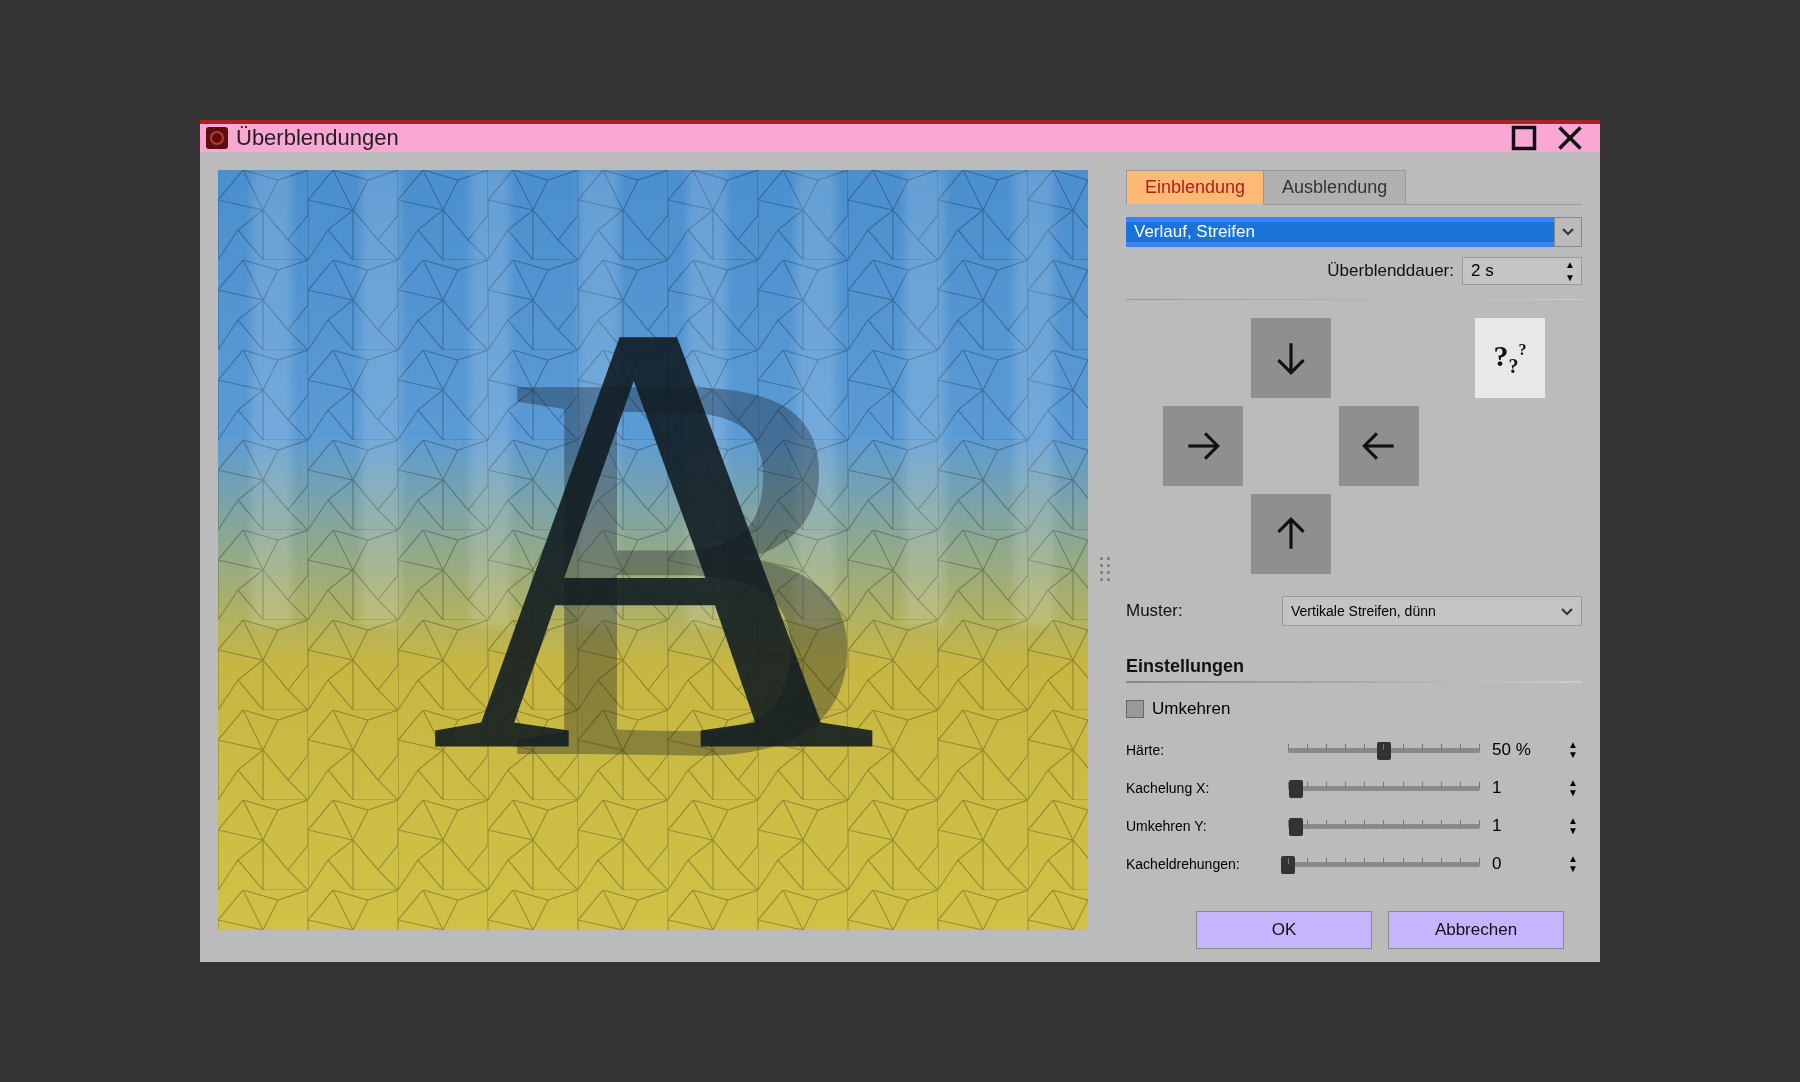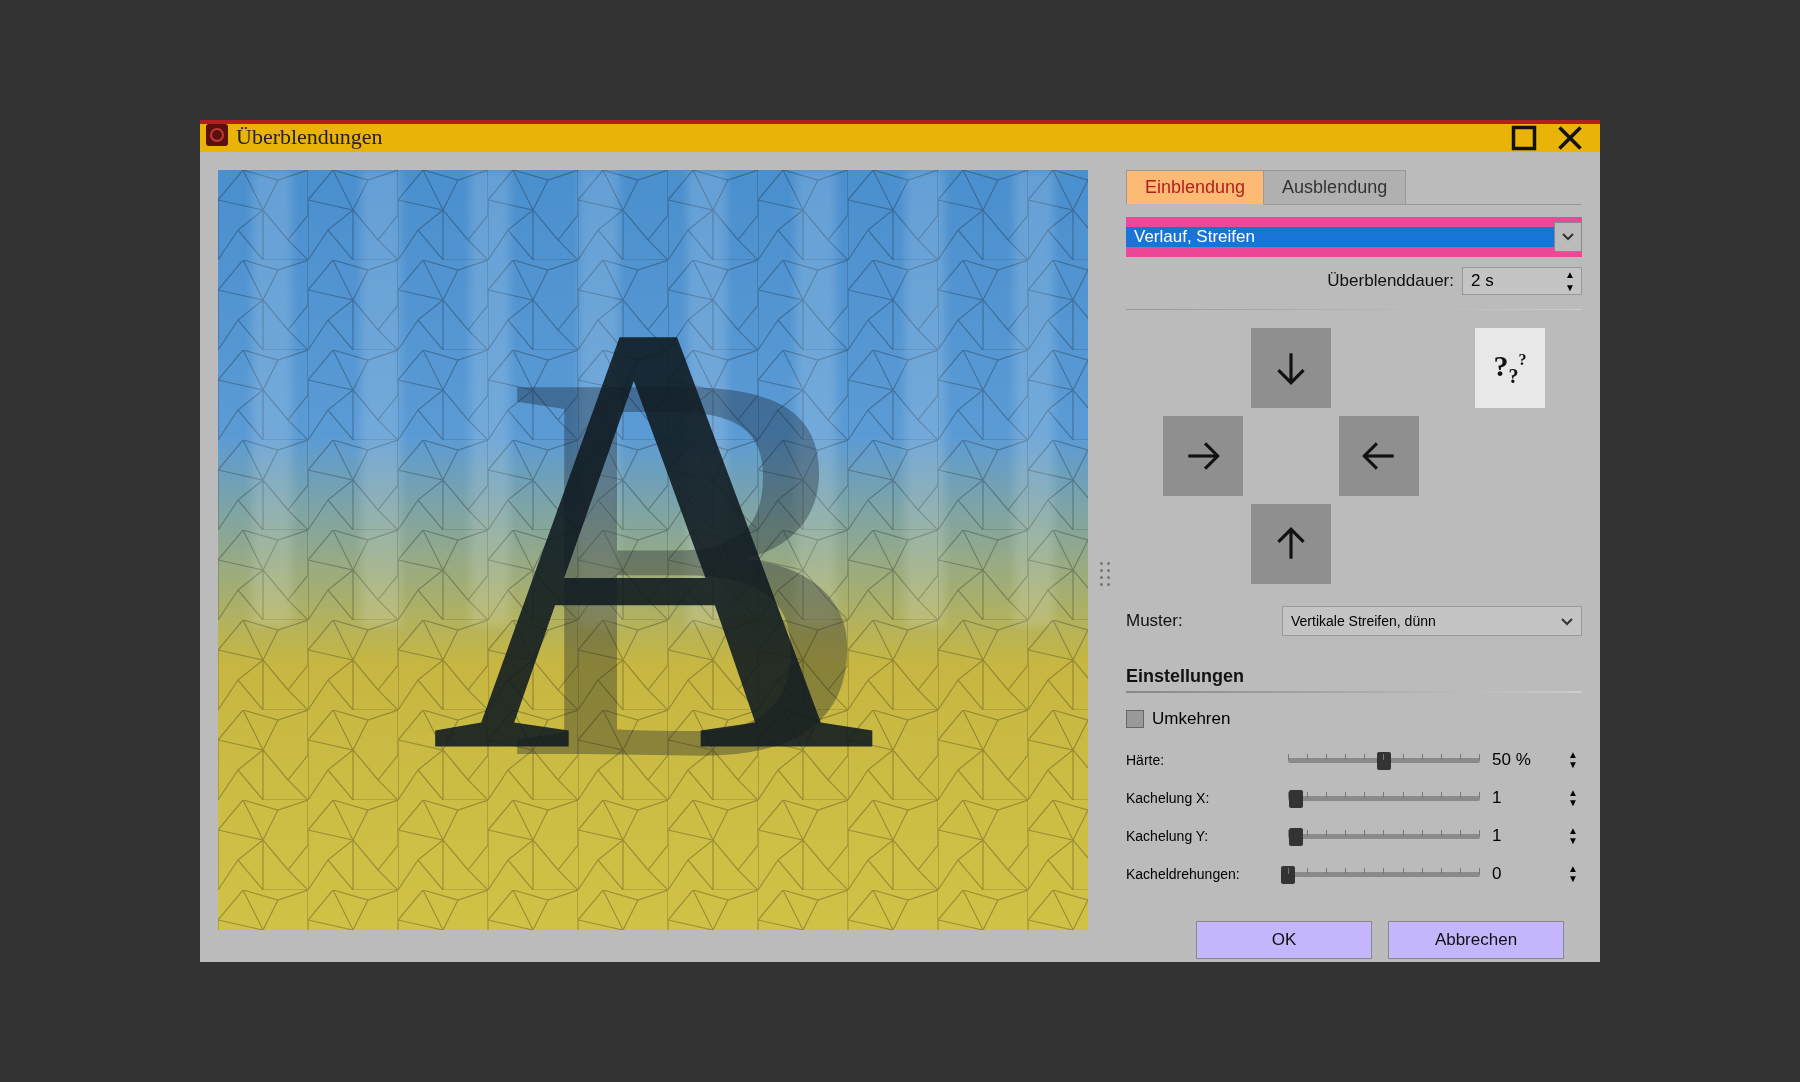--- a/index.html
+++ b/index.html
@@ -17,24 +17,24 @@
     width: 1400px;
     height: 842px;
     background: #bbbbbb;
     border-top: 4px solid #b02020;
     display: flex;
     flex-direction: column;
     position: relative;
   }
   .titlebar {
     height: 36px;
-    background: #eab308;
+    background: #f9a8d4;
     display: flex;
+    align-items: center;
     padding: 0 6px;
-    font-family: Liberation Serif, serif;
   }
   .titlebar .app-icon {
     width: 22px; height: 22px; 
     background: #5a1010; 
     border-radius: 3px; 
     margin-right: 8px;
     display:flex; align-items:center; justify-content:center;
   }
   .titlebar .app-icon svg { width:16px; height:16px; }
   .titlebar .title {
@@ -115,25 +115,25 @@
   .tab + .tab { margin-left:-1px;text-align:right; }
   .tab-body {
     border-top:1px solid #999;
     margin-top:-1px;
     padding-top:12px;
     flex:1;
     display:flex;
     flex-direction:column;
   }
   .combo {
-    background:#ec4899;
+    background:#3b82f6;
     color:#fff;
     display:flex;
     align-items:center;
-    height:40px;
+    height:30px;
     position:relative;
   }
   .combo .combo-text { padding:0 8px; font-size:17px; flex:1; background:#1a74d8; }
   .combo .combo-btn { width:28px; height:30px; background:#bbbbbb; border:1px solid #888; display:flex; align-items:center; justify-content:center; }
 
   .row { display:flex; align-items:center; margin-top:10px; gap:8px; }
   .row.right { justify-content:flex-end; }
   .row .lbl { font-size:17px; color:#111; }
   .spin {
     display:flex; align-items:center; background:#c4c4c4; border:1px solid #999; height:28px; width:120px;
@@ -406,21 +406,21 @@
               </div>
           </div>
           <div class="sval">1</div>
           <div class="sspin">
               <div>▲</div>
               <div>▼</div>
             </div>
         </div>
 
         <div class="slider-row">
-          <div class="slbl">Kachelung Y:</div>
+          <div class="slbl">Umkehren Y:</div>
           <div class="track-wrap">
             <div class="track">
                 <div class="thumb" style="left:4%"></div>
               </div>
             <div class="ticks">
                 <i></i>
                 <i></i>
                 <i></i>
                 <i></i>
                 <i></i>

